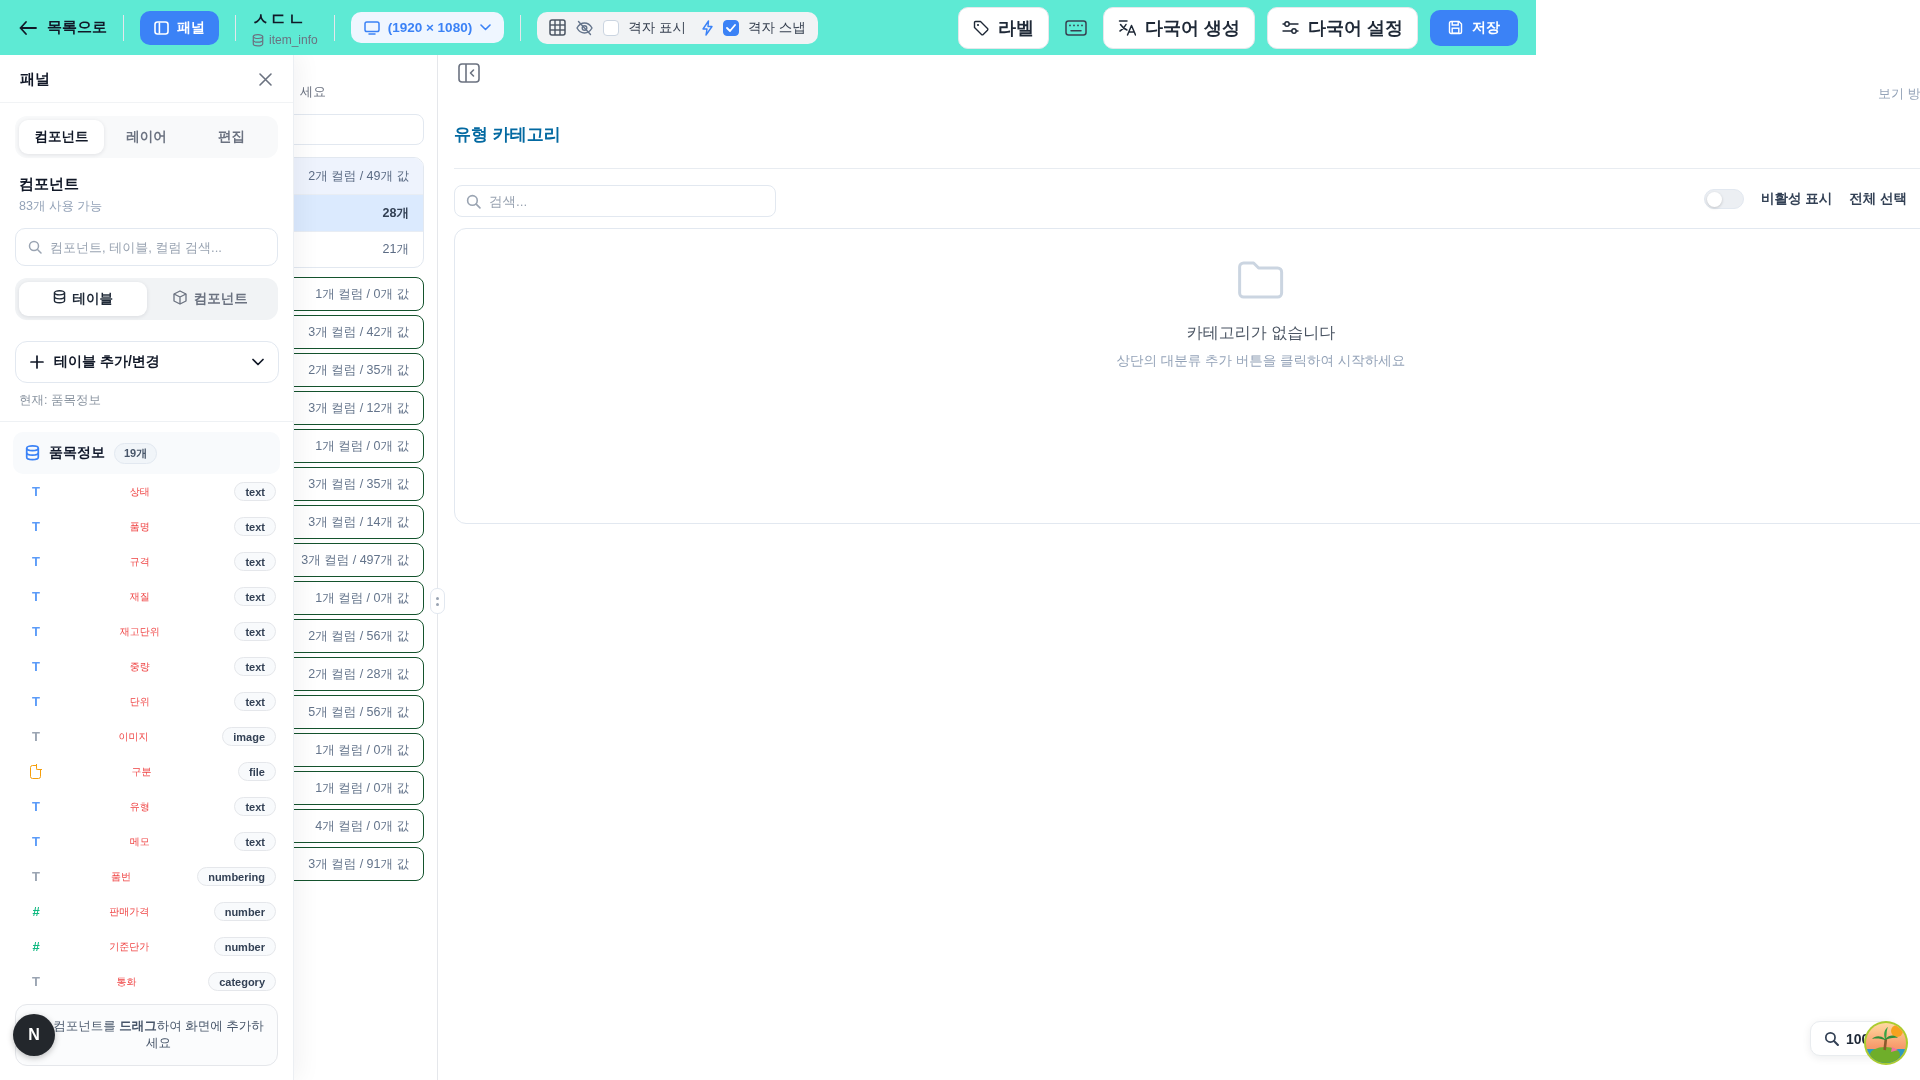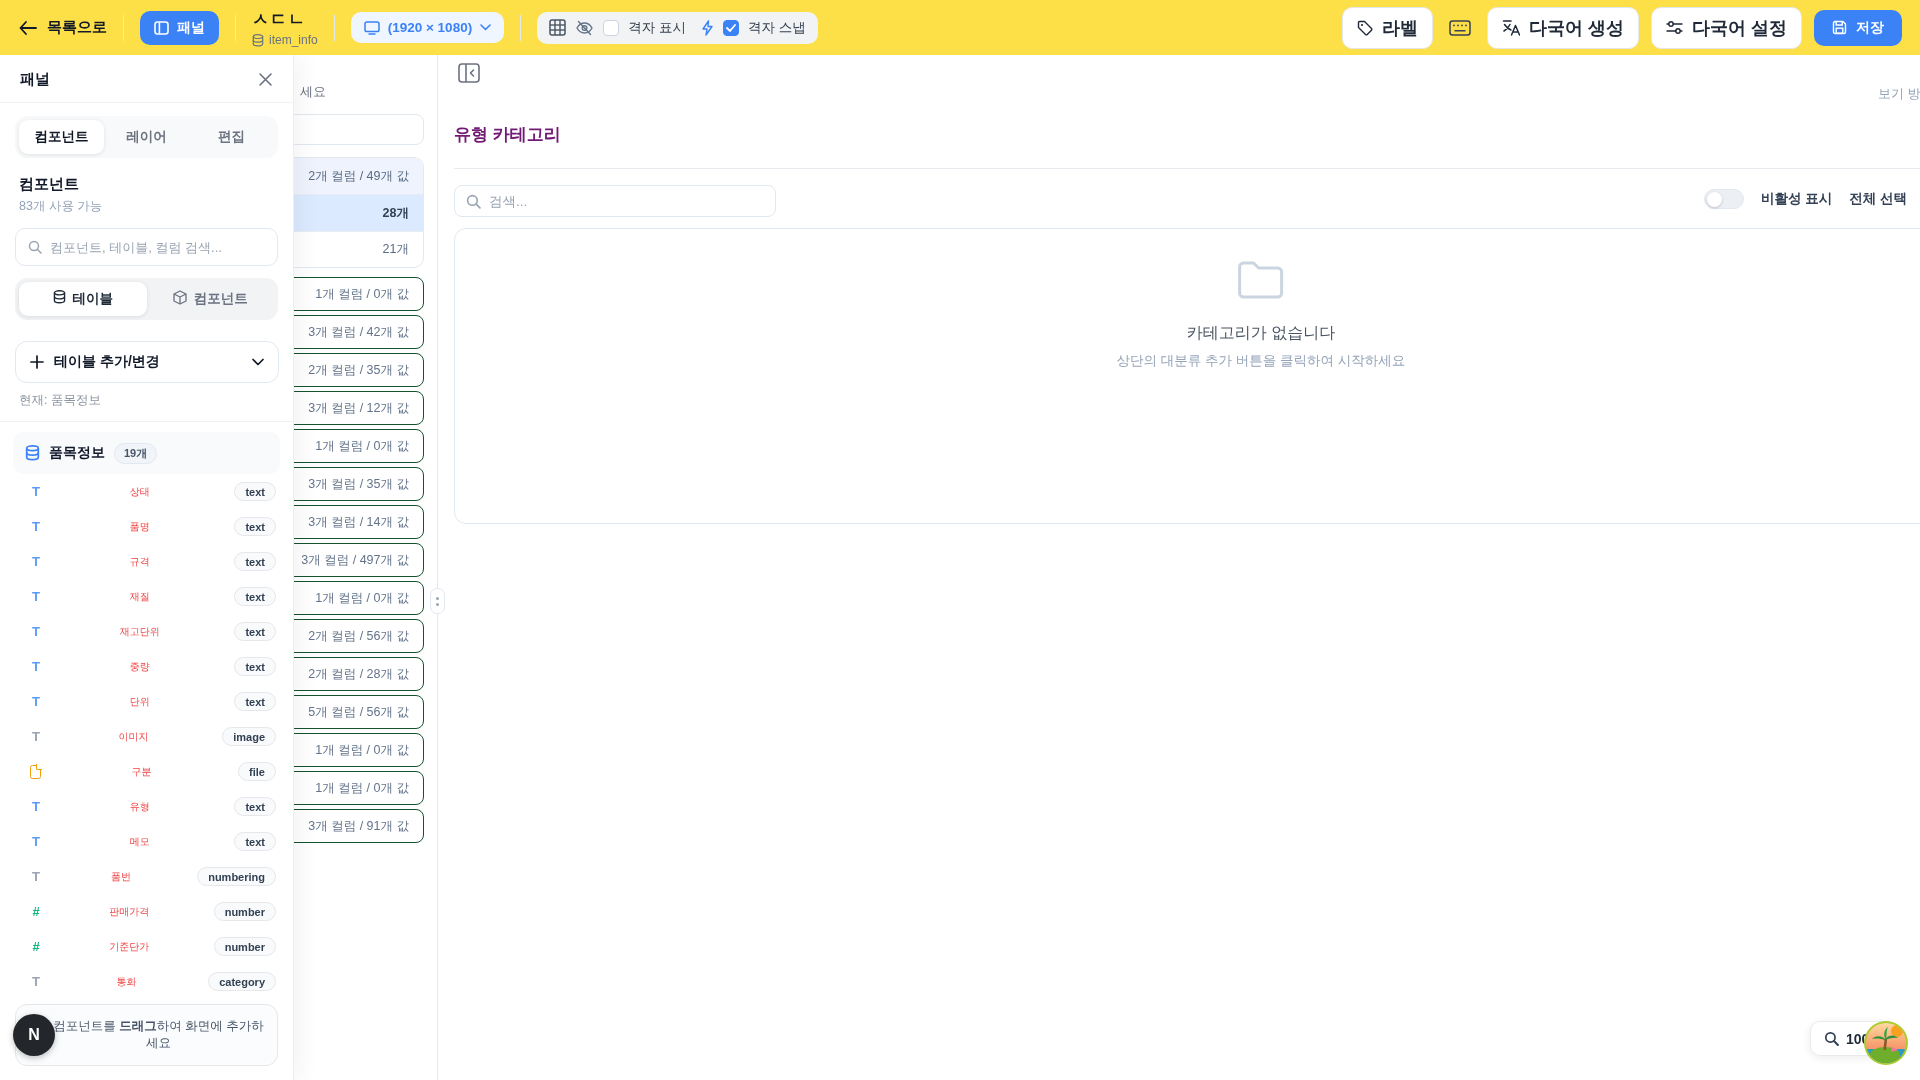--- a/index.html
+++ b/index.html
@@ -2,21 +2,21 @@
 <html><head>
 <meta charset="utf-8">
 <style>
   * { margin:0; padding:0; box-sizing:border-box; }
   html,body { width:1920px; height:1080px; overflow:hidden; background:#fff;
     font-family:"Liberation Sans","DejaVu Sans",sans-serif; color:#1e293b; }
   body { position:relative; }
   svg { display:block; }
 
   
-  .toolbar { position:absolute; left:0; top:0; width:1920px; height:55px; background:#fde047;
+  .toolbar { position:absolute; left:0; top:0; width:1536px; height:55px; background:#5eead4;
     display:flex; align-items:center; padding:0 18px; z-index:50; }
   .tb-sep { width:1px; height:26px; background:#e5e7eb; margin:0 16px; flex:none; }
   .tb-back { display:flex; align-items:center; gap:10px; cursor:pointer; }
   .tb-back .lbl { font-size:15px; font-weight:700; color:#111827; }
   .btn-panel { display:flex; align-items:center; gap:8px; background:#3b82f6; color:#fff;
     border:none; border-radius:10px; padding:8px 14px; font-size:14px; font-weight:700;
     font-family:inherit; }
   .tb-title { display:flex; flex-direction:column; gap:2px; }
   .tb-title .t { font-size:17px; font-weight:800; color:#111827; letter-spacing:1px; }
   .tb-title .s { display:flex; align-items:center; gap:5px; font-size:12px; color:#6b7280; }
@@ -105,21 +105,21 @@
   .v-div { position:absolute; left:437px; top:55px; width:1px; height:1025px; background:#e5e7eb; z-index:12; }
   .drag-handle { position:absolute; left:430px; top:588px; width:15px; height:26px; background:#fff;
     border:1px solid #e2e8f0; border-radius:7px; z-index:13; display:flex; flex-direction:column;
     align-items:center; justify-content:center; gap:3px; cursor:col-resize; }
   .drag-handle i { width:3px; height:3px; border-radius:50%; background:#9aa4b2; }
 
   
   .canvas { position:absolute; left:438px; top:55px; width:1482px; height:1025px; background:#fff; }
   .collapse-btn { position:absolute; left:16px; top:4px; background:none; border:none; padding:4px; }
   .view-mode { position:absolute; left:1440px; top:30px; font-size:13px; color:#94a3b8; white-space:nowrap; }
-  .cv-title { position:absolute; left:16px; top:68px; font-size:17px; font-weight:800; color:#701a75;text-align:right; }
+  .cv-title { position:absolute; left:16px; top:68px; font-size:17px; font-weight:800; color:#0369a1;text-align:right; }
   .cv-div { position:absolute; left:16px; top:113px; width:1500px; height:1px; background:#e8ecf1; }
   .cv-search { position:absolute; left:16px; top:130px; width:322px; height:32px; border:1px solid #e2e8f0;
     border-radius:8px; display:flex; align-items:center; gap:8px; padding:0 11px; background:#fff; }
   .cv-search input { border:none; outline:none; flex:1; font-size:13.5px; font-family:inherit; color:#334155; }
   .cv-search input::placeholder { color:#9aa4b2; }
   .cv-controls { position:absolute; left:1266px; top:134px; display:flex; align-items:center; gap:17px; white-space:nowrap; }
   .toggle { width:40px; height:20px; border-radius:999px; background:#eceff3; border:1px solid #e2e8f0;
     position:relative; cursor:pointer; flex:none; }
   .toggle .knob { position:absolute; left:2px; top:1.5px; width:15px; height:15px; border-radius:50%;
     background:#fff; box-shadow:0 1px 3px rgba(0,0,0,.18); }
@@ -284,20 +284,21 @@
       <div class="mid-card">2개 컬럼 / 56개 값</div>
 
       <div class="mid-card">2개 컬럼 / 28개 값</div>
 
       <div class="mid-card">5개 컬럼 / 56개 값</div>
 
       <div class="mid-card">1개 컬럼 / 0개 값</div>
 
       <div class="mid-card">1개 컬럼 / 0개 값</div>
 
+      <div class="mid-card">4개 컬럼 / 0개 값</div>
 
       <div class="mid-card">3개 컬럼 / 91개 값</div>
     </div>
 </div>
 
 <div class="v-div"></div>
 <div class="drag-handle">
     <i></i>
     <i></i>
   </div>

